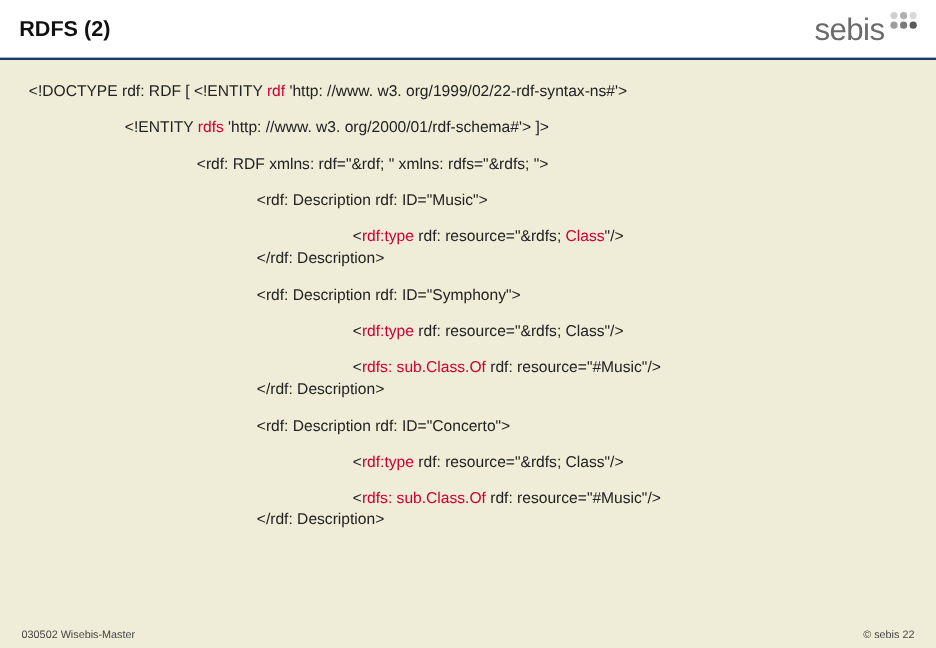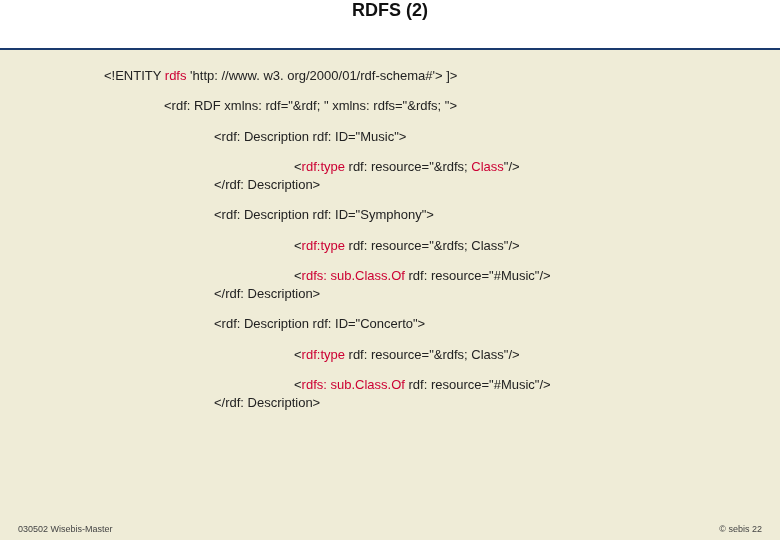--- a/index.html
+++ b/index.html
@@ -13,21 +13,20 @@
   }
   .header {
     width: 100%;
     height: 50px;
     background: #ffffff;
     border-bottom: 2px solid #1a3a6e;
     display: flex;
     align-items: center;
     justify-content: space-between;
     padding: 0 16px;
-    flex-direction: column;
   }
   .title {
     font-size: 18px;
     font-weight: bold;
     color: #111;
   }
   .logo {
     display: flex;
     align-items: center;
     gap: 3px;
@@ -76,24 +75,36 @@
     font-size: 9px;
     color: #444;
     margin-top: 40px;
   }
 </style>
 </head>
 <body>
 
 <div class="header">
   <div class="title">RDFS (2)</div>
+  <div class="logo">
+    <span class="logo-text">sebis</span>
+    <span class="logo-dots">
+      <span class="dot d1"></span>
+        <span class="dot d2"></span>
+        <span class="dot d3"></span>
+      <span class="dot d4"></span>
+        <span class="dot d5"></span>
+        <span class="dot d6"></span>
+    </span>
+  </div>
 </div>
 
 <div class="content">
 
+  <div class="line"><span>&lt;!DOCTYPE rdf: RDF [ &lt;!ENTITY </span><span class="red">rdf</span><span> 'http: //www. w3. org/1999/02/22-rdf-syntax-ns#'&gt;</span></div>
 
   <div class="line i1"><span>&lt;!ENTITY </span><span class="red">rdfs</span><span> 'http: //www. w3. org/2000/01/rdf-schema#'&gt; ]&gt;</span></div>
 
   <div class="line i2"><span>&lt;rdf: RDF xmlns: rdf="&amp;rdf; " xmlns: rdfs="&amp;rdfs; "&gt;</span></div>
 
   <div class="line i3"><span>&lt;rdf: Description rdf: ID="Music"&gt;</span></div>
 
   <div class="line i4" style="margin-bottom:2px;"><span>&lt;</span><span class="red">rdf:type</span><span> rdf: resource="&amp;rdfs; </span><span class="red">Class</span><span>"/&gt;</span></div>
   <div class="line i3"><span>&lt;/rdf: Description&gt;</span></div>
 

